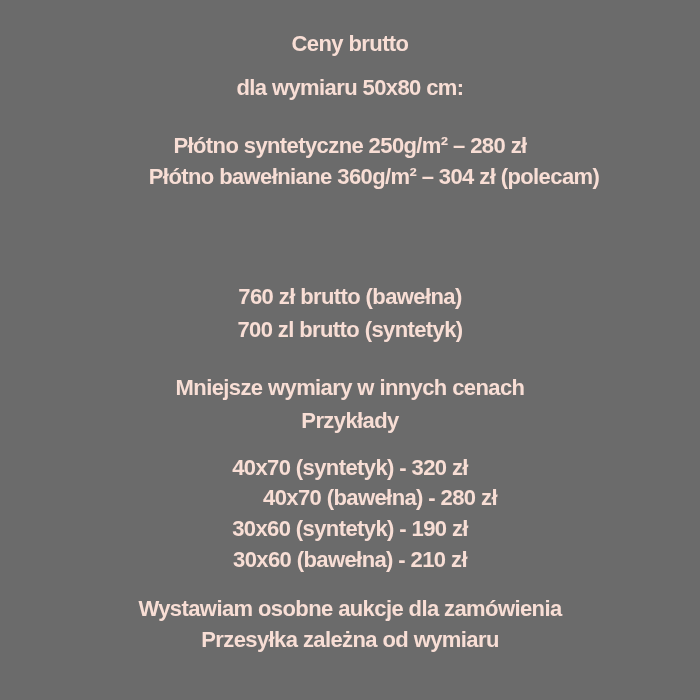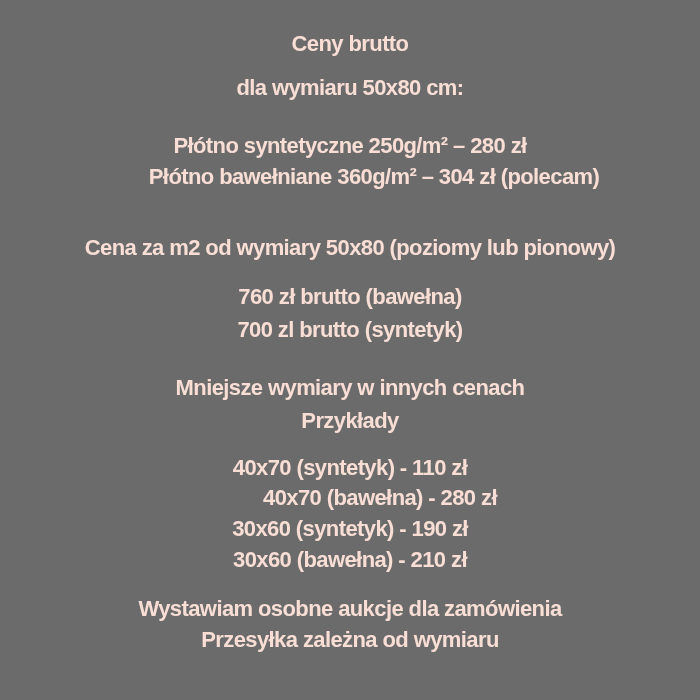--- a/index.html
+++ b/index.html
@@ -33,27 +33,26 @@
   </style>
 </head>
 <body>
 
 <div class="page">
   <div class="line" style="top:30px;">Ceny brutto</div>
   <div class="line" style="top:74px;">dla wymiaru 50x80 cm:</div>
   <div class="line" style="top:132px;">Płótno syntetyczne 250g/m² – 280 zł</div>
   <div class="line" style="top:163px;margin-left:24px;">Płótno bawełniane 360g/m² – 304 zł (polecam)</div>
 
-  <div class="line" style="top:234px;">Cena za m2 od wymiary 50x80 (poziomy lub pionowy)</div>
   <div class="line" style="top:283px;">760 zł brutto (bawełna)</div>
   <div class="line" style="top:316px;">700 zl brutto (syntetyk)</div>
 
   <div class="line" style="top:374px;text-align:center;">Mniejsze wymiary w innych cenach</div>
   <div class="line" style="top:407px;">Przykłady</div>
 
-  <div class="line" style="top:454px;">40x70 (syntetyk) - 110 zł</div>
+  <div class="line" style="top:454px;">40x70 (syntetyk) - 320 zł</div>
   <div class="line" style="top:484px;padding-left:30px;">40x70 (bawełna) - 280 zł</div>
   <div class="line" style="top:515px;">30x60 (syntetyk) - 190 zł</div>
   <div class="line" style="top:546px;text-align:center;">30x60 (bawełna) - 210 zł</div>
 
   <div class="line" style="top:626px;">Przesyłka zależna od wymiaru</div>
   <div class="line" style="top:595px;">Wystawiam osobne aukcje dla zamówienia</div>
 </div>
 
 </body></html>

